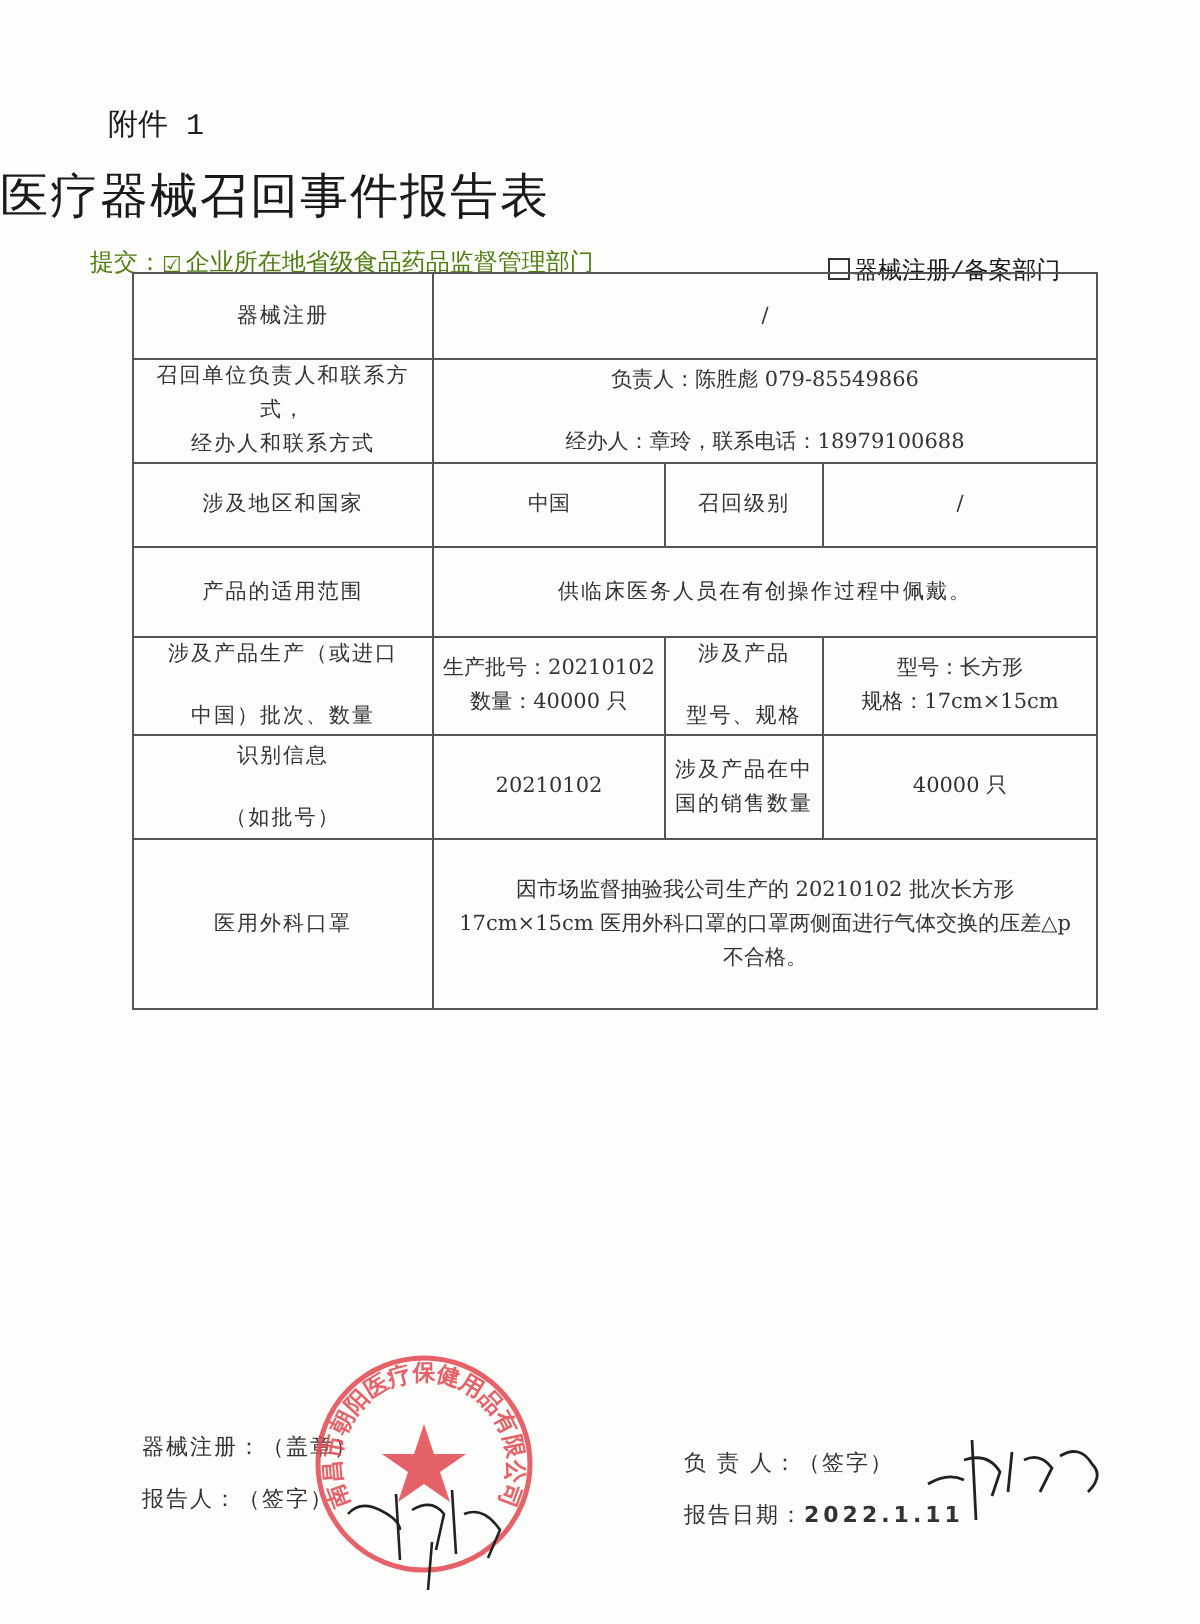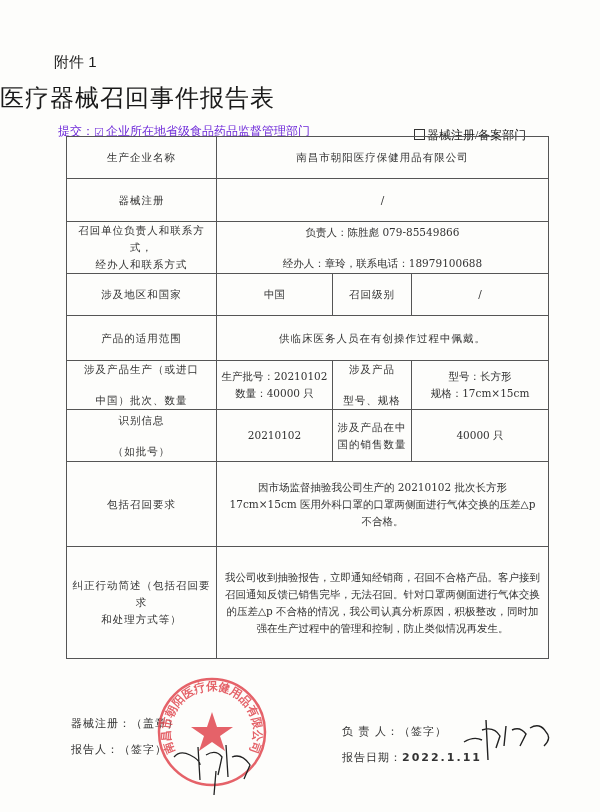--- a/index.html
+++ b/index.html
@@ -1,23 +1,23 @@
 <!DOCTYPE html>
 <html><head>
 <meta charset="utf-8">
 <style>
   html, body { margin: 0; padding: 0; }
   body {
     width: 600px; height: 812px; background: #fdfdfb; position: relative; overflow: hidden;
     font-family: "DejaVu Serif", "Liberation Serif", serif; color: #2a2a2a;
   }
-  .attach { position: absolute; left: 54px; top: 53px; font-family: Liberation Sans, sans-serif; font-size: 15px; color: #1d1d1d; }
+  .attach { position: absolute; left: 54px; top: 53px; font-family: Liberation Mono, monospace; font-size: 15px; color: #1d1d1d; }
   .title { position: absolute; left: 0; width: 600px; top: 82px; text-align: left; font-family: "DejaVu Sans", "Liberation Sans", sans-serif; font-size: 24px; letter-spacing: 1px; color: #1a1a1a; }
-  .submit { position: absolute; left: 58px; top: 123px; font-family: "DejaVu Sans", "Liberation Sans", sans-serif; font-size: 12px; color: #6d28d9; }
-  .submit-right { position: absolute; left: 414px; top: 127px; font-family: Liberation Serif, serif; font-size: 12px; color: #1a1a1a; }
+  .submit { position: absolute; left: 45px; top: 123px; font-family: "DejaVu Sans", "Liberation Sans", sans-serif; font-size: 12px; color: #4d7c0f; }
+  .submit-right { position: absolute; left: 414px; top: 127px; font-family: Liberation Mono, monospace; font-size: 12px; color: #1a1a1a; }
   .cb { display: inline-block; width: 9px; height: 9px; border: 1px solid #333; vertical-align: -1px; margin-right: 2px; font-size: 8px; line-height: 9px; text-align: center; }
 
   table.form {
     position: absolute; left: 66px; top: 136px; width: 482px;
     border-collapse: collapse; table-layout: fixed; font-size: 10.5px; color: #333;
   }
   table.form td { border: 1px solid #555; text-align: center; vertical-align: middle; padding: 0 4px; line-height: 17px; }
   .lbl { letter-spacing: 1px; }
   .left-text { text-align: center; padding: 0 6px !important; line-height: 17px; }
   .gap { display: block; height: 14px; }
@@ -40,24 +40,20 @@
 </div>
 
 <table class="form">
   <colgroup>
     <col style="width:150px">
       <col style="width:116px">
       <col style="width:79px">
       <col style="width:137px">
   </colgroup>
   <tbody>
-  <tr style="height:42px">
-    <td class="lbl">生产企业名称</td>
-    <td colspan="3" class="lbl">南昌市朝阳医疗保健用品有限公司</td>
-  </tr>
   <tr style="height:43px">
     <td class="lbl">器械注册</td>
     <td colspan="3">/</td>
   </tr>
   <tr style="height:52px">
     <td class="lbl"><span>召回单位负责人和联系方式，</span><br><span>经办人和联系方式</span></td>
     <td colspan="3">
       <span>负责人：陈胜彪  079-85549866</span><span class="gap"></span>
       <span>经办人：章玲，联系电话：18979100688</span>
     </td>
@@ -78,26 +74,22 @@
     <td class="lbl"><span>涉及产品</span><span class="gap"></span><span>型号、规格</span></td>
     <td><span>型号：长方形</span><br><span>规格：17cm×15cm</span></td>
   </tr>
   <tr style="height:52px">
     <td class="lbl"><span>识别信息</span><span class="gap"></span><span>（如批号）</span></td>
     <td>20210102</td>
     <td class="lbl"><span>涉及产品在中</span><br><span>国的销售数量</span></td>
     <td>40000 只</td>
   </tr>
   <tr style="height:85px">
-    <td class="lbl">包括召回要求</td>
+    <td class="lbl">医用外科口罩</td>
     <td colspan="3" class="left-text">因市场监督抽验我公司生产的 20210102 批次长方形 17cm×15cm 医用外科口罩的口罩两侧面进行气体交换的压差△p 不合格。</td>
-  </tr>
-  <tr style="height:112px">
-    <td class="lbl"><span>纠正行动简述（包括召回要求</span><br><span>和处理方式等）</span></td>
-    <td colspan="3" class="left-text">我公司收到抽验报告，立即通知经销商，召回不合格产品。客户接到召回通知反馈已销售完毕，无法召回。针对口罩两侧面进行气体交换的压差△p 不合格的情况，我公司认真分析原因，积极整改，同时加强在生产过程中的管理和控制，防止类似情况再发生。</td>
   </tr>
 </tbody>
   </table>
 
 <div class="footer" style="left:71px; top:716px;">器械注册：（盖章）</div>
 <div class="footer" style="left:71px; top:742px;">报告人：（签字）</div>
 <div class="footer" style="left:342px; top:724px;">负 责 人：（签字）</div>
 <div class="footer" style="left:342px; top:750px;">
   <span>报告日期：</span><span style="font-family:'DejaVu Sans',sans-serif;font-weight:bold;letter-spacing:2px;">2022.1.11</span>
 </div>

